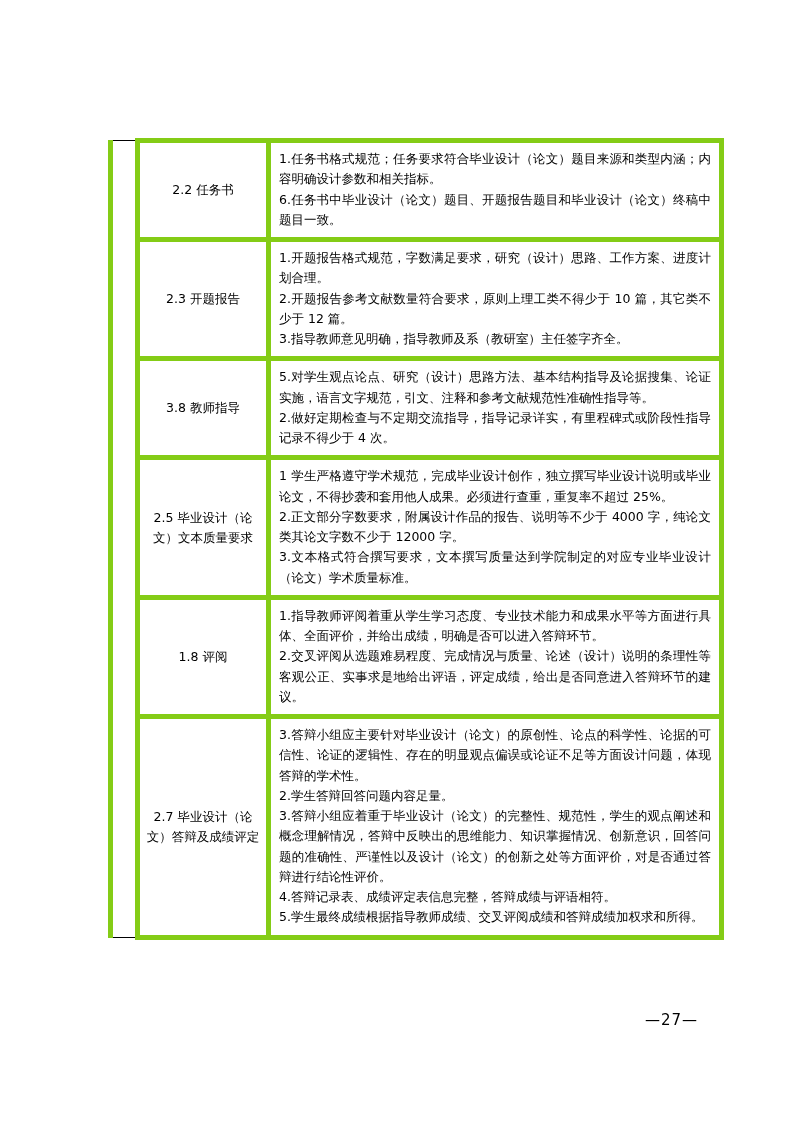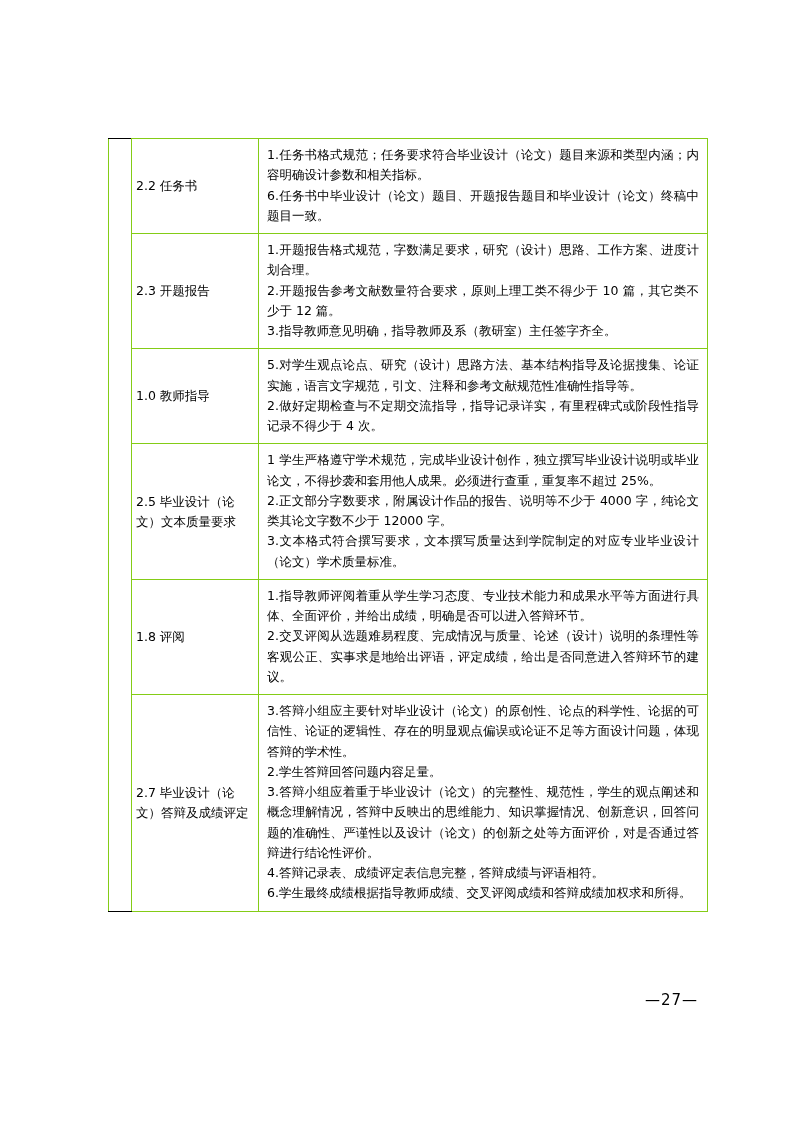--- a/index.html
+++ b/index.html
@@ -21,56 +21,57 @@
   }
   .doc-table {
     position: absolute;
     left: 108px;
     top: 138px;
     width: 578px;
     border-collapse: collapse;
     table-layout: fixed;
   }
   .doc-table td {
-    border: 1px solid #84cc16;
+    border: 5px solid #84cc16;
     vertical-align: middle;
     padding: 6px 8px 7px 8px;
     font-size: 12.5px;
     line-height: 1.62;
     color: #000000;
     font-family: "DejaVu Sans", "Liberation Sans", sans-serif;
   }
   td.col-left {
     width: 22px;
     padding: 0;
     border-top: 1px solid #000;
     border-bottom: 1px solid #000;
   }
   td.col-label {
     width: 118px;
+    text-align: center;
     vertical-align: middle;
     padding: 6px 4px;
   }
   td.col-content {
     width: 432px;
     text-align: justify;
     text-justify: inter-ideograph;
     vertical-align: top;
   }
   .line {
     display: block;
   }
   .label-text {
     display: block;
     line-height: 1.6;
   }
   .page-number {
     position: absolute;
     right: 95px;
-    bottom: 113px;
+    bottom: 93px;
     font-size: 15px;
     letter-spacing: 1px;
     color: #000000;
     font-family: "DejaVu Sans", "Liberation Sans", sans-serif;
   }
 </style>
 </head>
 <body>
 
 <div class="page">
@@ -95,21 +96,21 @@
         </td>
         <td class="col-content">
           <span class="line">1.开题报告格式规范，字数满足要求，研究（设计）思路、工作方案、进度计划合理。</span>
           <span class="line">2.开题报告参考文献数量符合要求，原则上理工类不得少于 10 篇，其它类不少于 12 篇。</span>
           <span class="line">3.指导教师意见明确，指导教师及系（教研室）主任签字齐全。</span>
         </td>
       </tr>
 
       <tr>
         <td class="col-label">
-          <span class="label-text">1.0  教师指导</span>
+          <span class="label-text">3.8  教师指导</span>
         </td>
         <td class="col-content">
           <span class="line">5.对学生观点论点、研究（设计）思路方法、基本结构指导及论据搜集、论证实施，语言文字规范，引文、注释和参考文献规范性准确性指导等。</span>
           <span class="line">2.做好定期检查与不定期交流指导，指导记录详实，有里程碑式或阶段性指导记录不得少于 4 次。</span>
         </td>
       </tr>
 
       <tr>
         <td class="col-label">
           <span class="label-text">2.5 毕业设计（论文）文本质量要求</span>
@@ -133,21 +134,21 @@
 
       <tr>
         <td class="col-label">
           <span class="label-text">2.7 毕业设计（论文）答辩及成绩评定</span>
         </td>
         <td class="col-content">
           <span class="line">3.答辩小组应主要针对毕业设计（论文）的原创性、论点的科学性、论据的可信性、论证的逻辑性、存在的明显观点偏误或论证不足等方面设计问题，体现答辩的学术性。</span>
           <span class="line">2.学生答辩回答问题内容足量。</span>
           <span class="line">3.答辩小组应着重于毕业设计（论文）的完整性、规范性，学生的观点阐述和概念理解情况，答辩中反映出的思维能力、知识掌握情况、创新意识，回答问题的准确性、严谨性以及设计（论文）的创新之处等方面评价，对是否通过答辩进行结论性评价。</span>
           <span class="line">4.答辩记录表、成绩评定表信息完整，答辩成绩与评语相符。</span>
-          <span class="line">6.学生最终成绩根据指导教师成绩、交叉评阅成绩和答辩成绩加权求和所得。</span>
+          <span class="line">5.学生最终成绩根据指导教师成绩、交叉评阅成绩和答辩成绩加权求和所得。</span>
         </td>
       </tr>
 
     </tbody>
   </table>
 
   <div class="page-number">—27—</div>
 
 </div>
 

